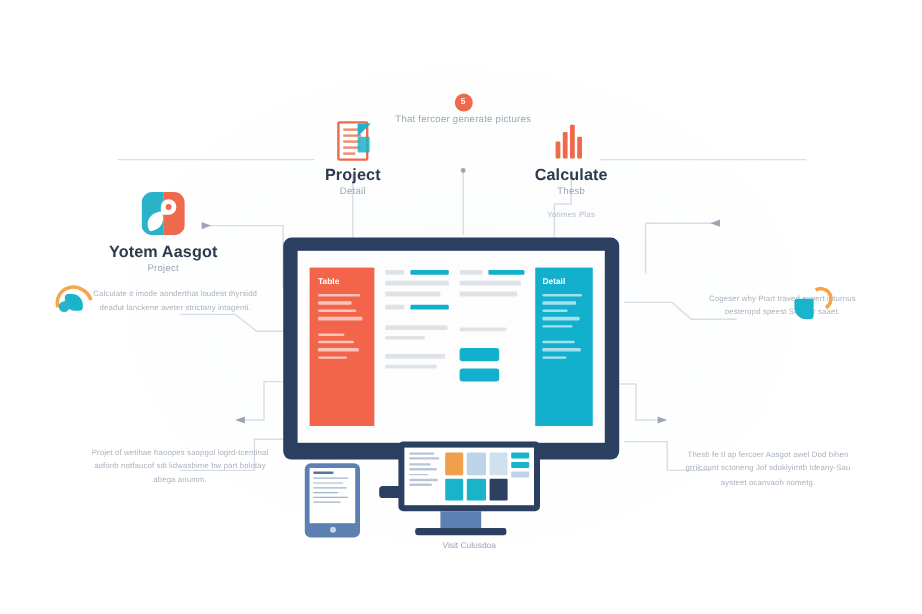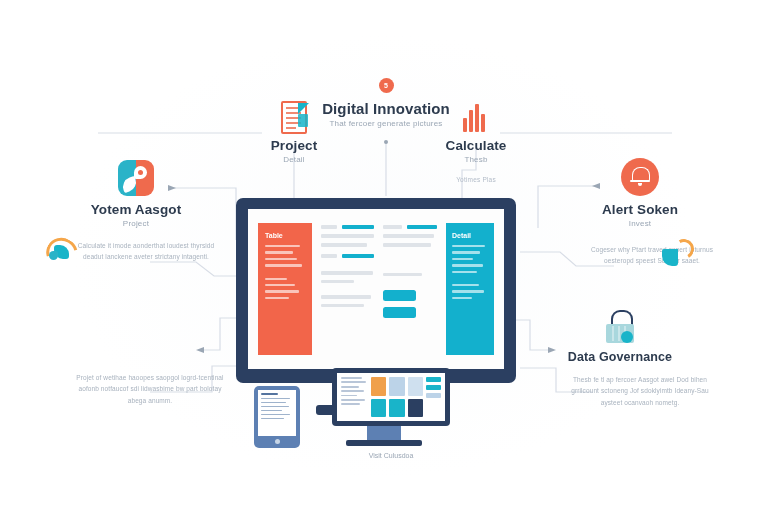--- a/index.html
+++ b/index.html
@@ -208,21 +208,20 @@
         <span class="fold"></span>
         <span class="shadow"></span>
       </span>
     </div>
     <div class="title">Project</div>
     <div class="sub">Detail</div>
   </div>
 
   <div class="node" style="left:306px;top:78px;width:160px;">
     <div class="badge">5</div>
-    <div class="title" style="font-size:15px;margin-top:7px;">Digital Innovation</div>
     <div class="sub">That fercoer generate pictures</div>
   </div>
 
   <div class="node" style="left:432px;top:88px;width:88px;">
     <div class="icon-wrap">
       <span class="ico ico-bars">
         <b style="left:2px;width:4px;height:14px"></b>
         <b style="left:8px;width:4px;height:22px"></b>
         <b style="left:14px;width:4px;height:28px"></b>
         <b style="left:20px;width:4px;height:18px"></b>
@@ -247,51 +246,26 @@
   </div>
   <div class="desc" style="left:72px;top:240px;">Calculate it imode aonderthat loudest thyrsidd deadut lanckene aveter strictany intagenti.</div>
   <span class="ico ico-cycle" style="position:absolute;left:46px;top:238px;">
     <span class="oarc" style="left:0;top:0;width:26px;height:24px;transform:rotate(30deg);"></span>
     <span class="blob" style="left:8px;top:7px;width:15px;height:14px;border-radius:3px 9px 3px 9px;"></span>
     <span class="blob" style="left:3px;top:13px;width:9px;height:9px;border-radius:50% 2px 50% 50%;background:#2ab3c8;"></span>
   </span>
 
   <div class="desc" style="left:76px;top:372px;">Projet of wetihae haoopes saopgol logrd-tcentinal aofonb notfaucof sdi lidwasbime bw part bolotay abega anumm.</div>
 
-  <div class="node" style="left:590px;top:152px;width:100px;">
-    <div class="icon-wrap">
-      <span class="ico ico-bell">
-        <span class="b"></span>
-          <span class="base"></span>
-          <span class="clap"></span>
-      </span>
-    </div>
-    <div class="title">Alert Soken</div>
-    <div class="sub">Invest</div>
-  </div>
   <div class="desc" style="left:578px;top:244px;">Cogeser why Ptart traved expert inturnus oesteropd speest Sowl gr saaet.</div>
   <span class="ico ico-cursor" style="position:absolute;left:662px;top:238px;">
     <span class="sq2" style="left:0;bottom:2px;width:16px;height:17px;border-radius:2px 0 3px 10px;"></span>
     <span class="swo"></span>
   </span>
 
-  <div class="node" style="left:560px;top:300px;width:120px;">
-    <div class="icon-wrap">
-      <span class="ico ico-lock">
-        <span class="shk"></span>
-        <span class="body">
-            <i style="left:6px"></i>
-            <i style="left:12px"></i>
-            <i style="left:18px"></i>
-          </span>
-        <span class="kc"></span>
-      </span>
-    </div>
-    <div class="title" style="font-size:12.5px;">Data Governance</div>
-  </div>
   <div class="desc" style="left:566px;top:374px;">Thesb fe tl ap fercoer Aasgot awel Dod bihen grrilcount sctoneng Jof sdoklyimtb Ideany-Sau aysteet ocanvaoh nometg.</div>
 
   <div id="monitor">
     <div class="bezel">
       <div class="screen">
         <div class="scr-row">
 
           <div class="pan-left">
             <div class="pan-title">Table</div>
             <div class="pan-line" style="width:88%"></div>

